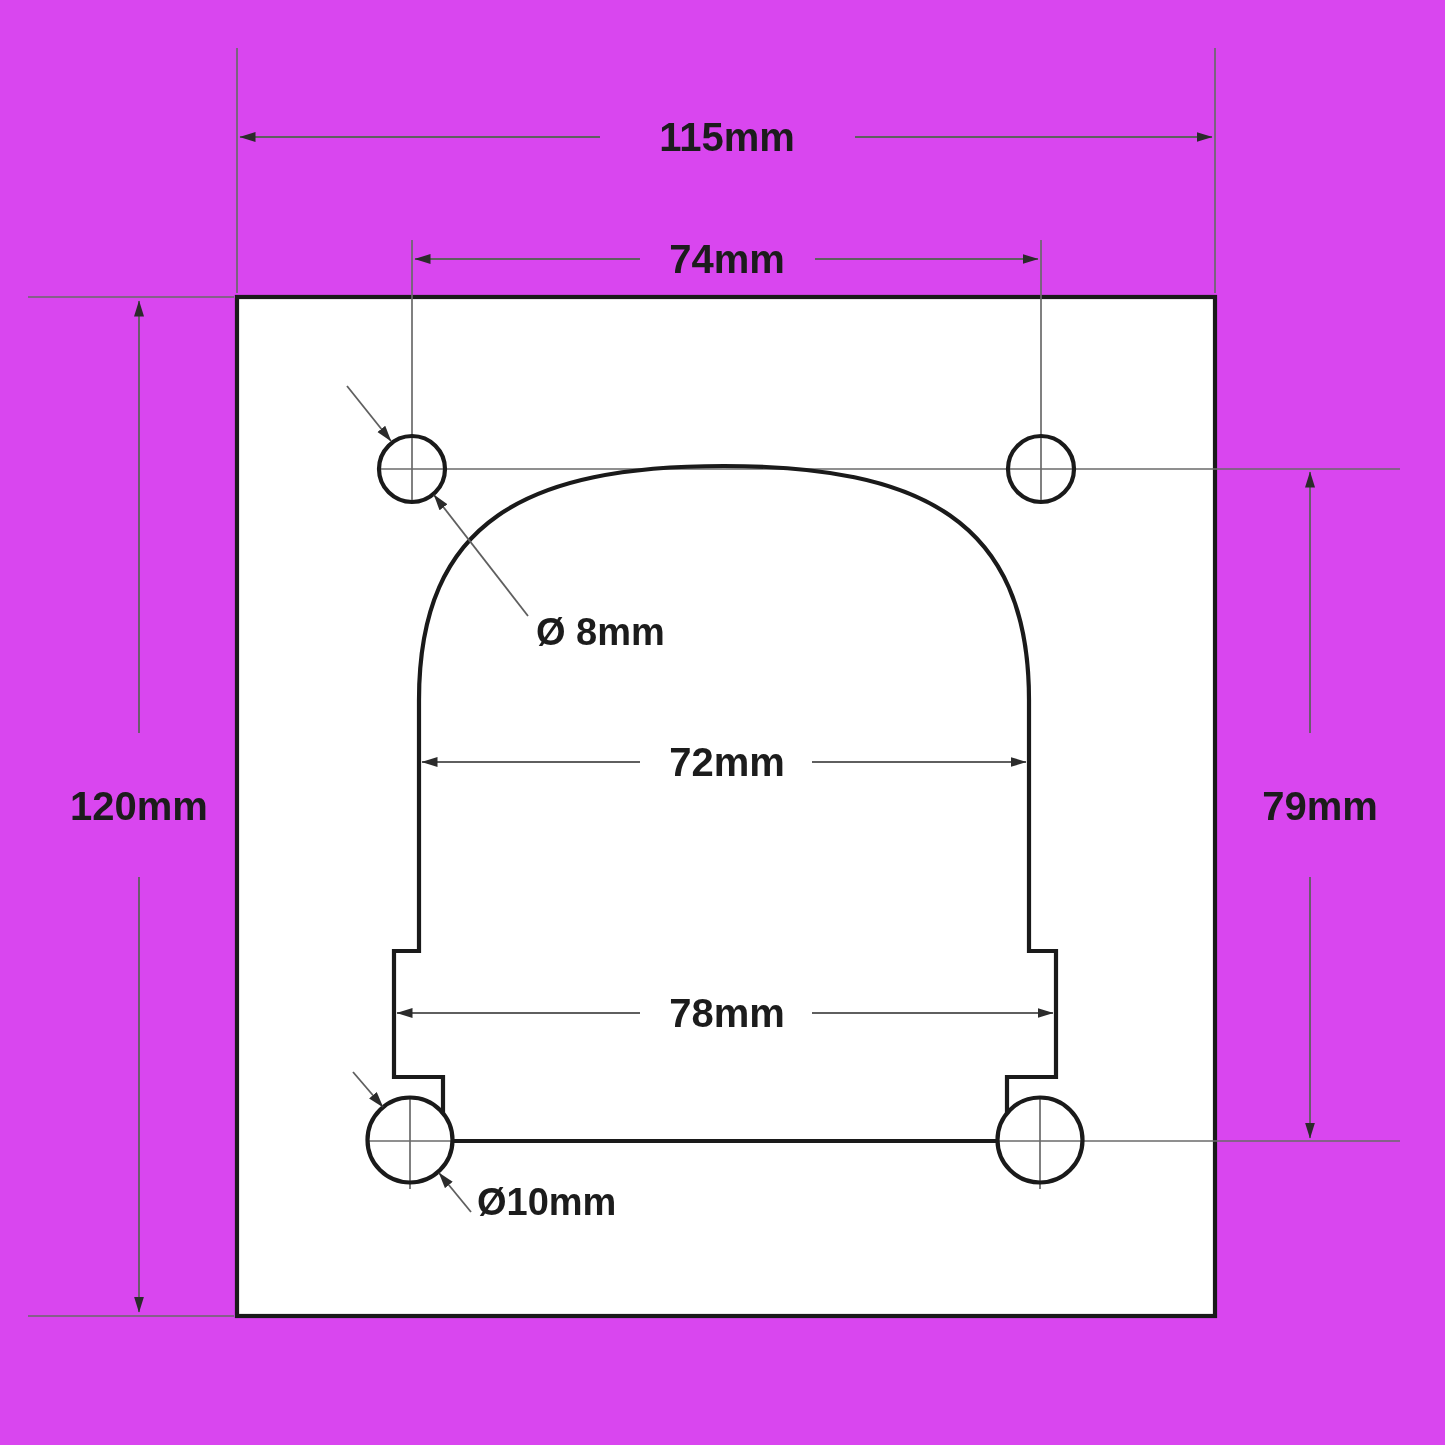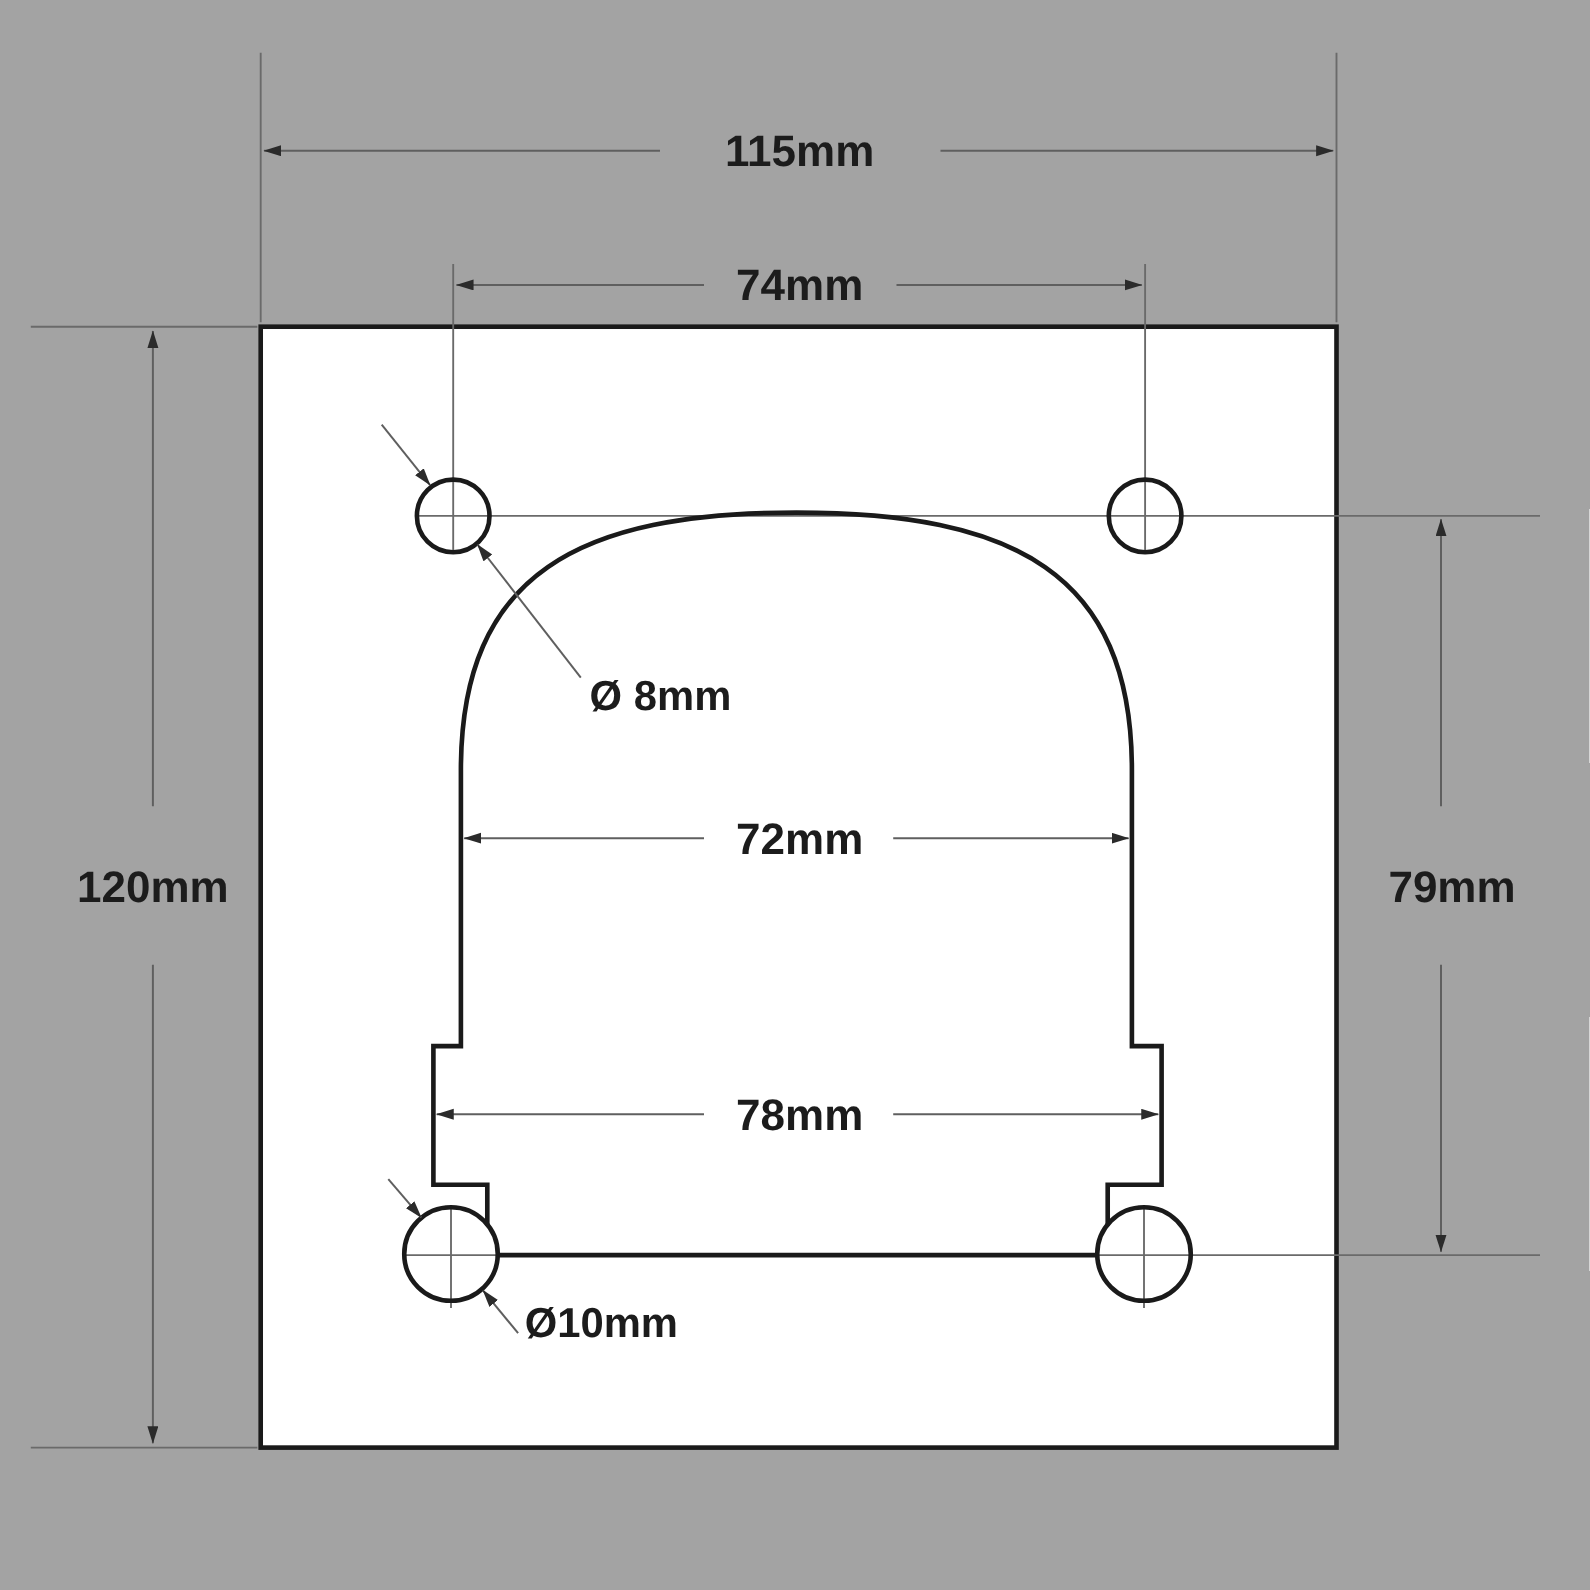--- a/index.html
+++ b/index.html
@@ -4,21 +4,21 @@
 <style>
   html, body {
     margin: 0;
     padding: 0;
     background: #ffffff;
   }
   .drawing-page {
     position: relative;
     width: 1445px;
     height: 1445px;
-    background: #a3a3a3;
+    background: #d946ef;
     overflow: hidden;
     font-family: "Liberation Sans", sans-serif;
   }
   svg.blueprint {
     position: absolute;
     left: 0;
     top: 0;
     width: 1445px;
     height: 1445px;
   }

